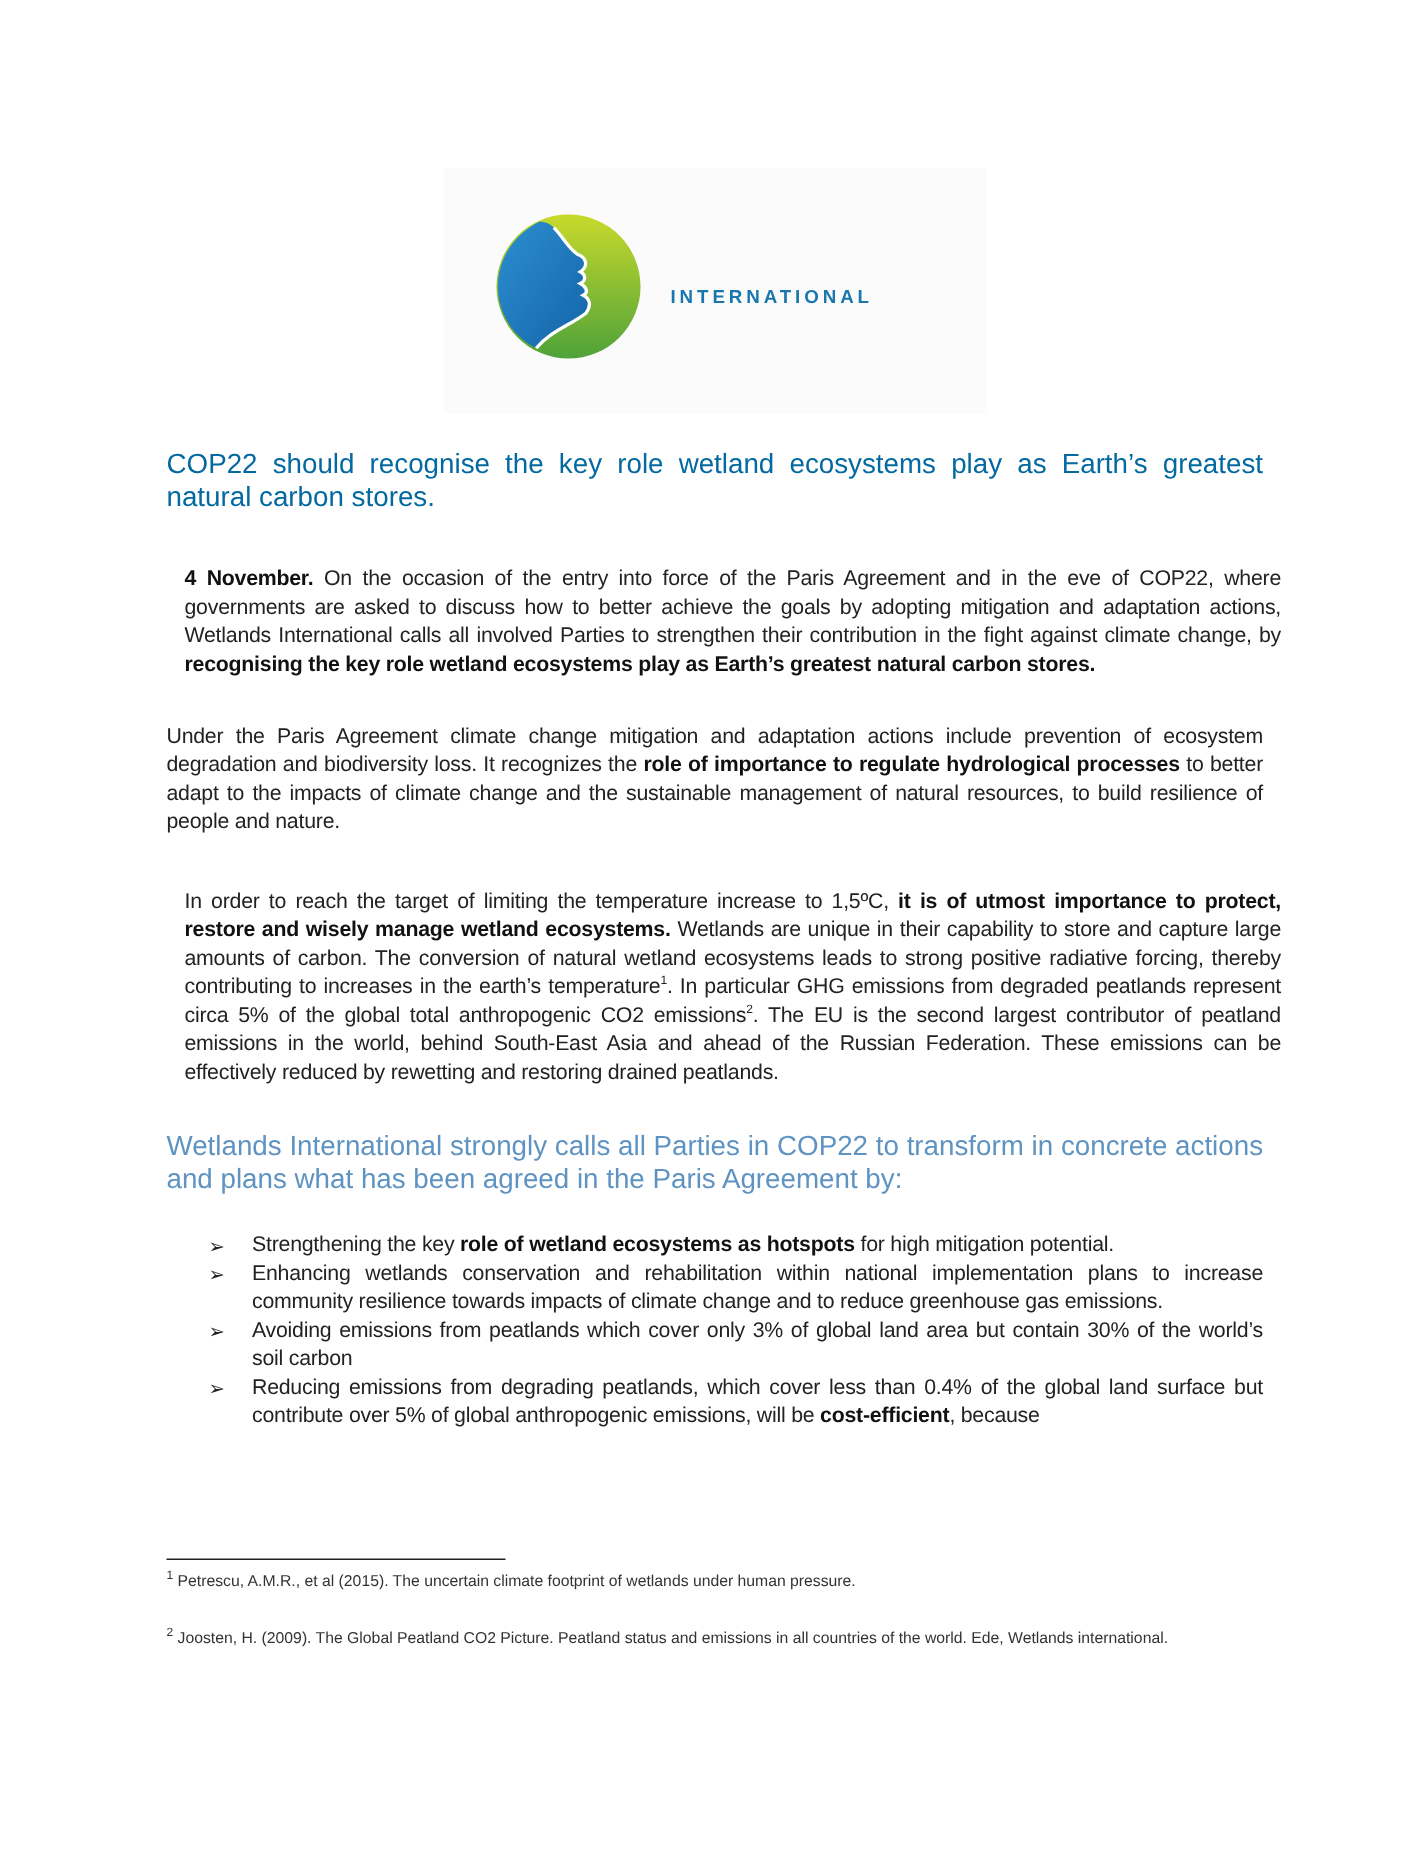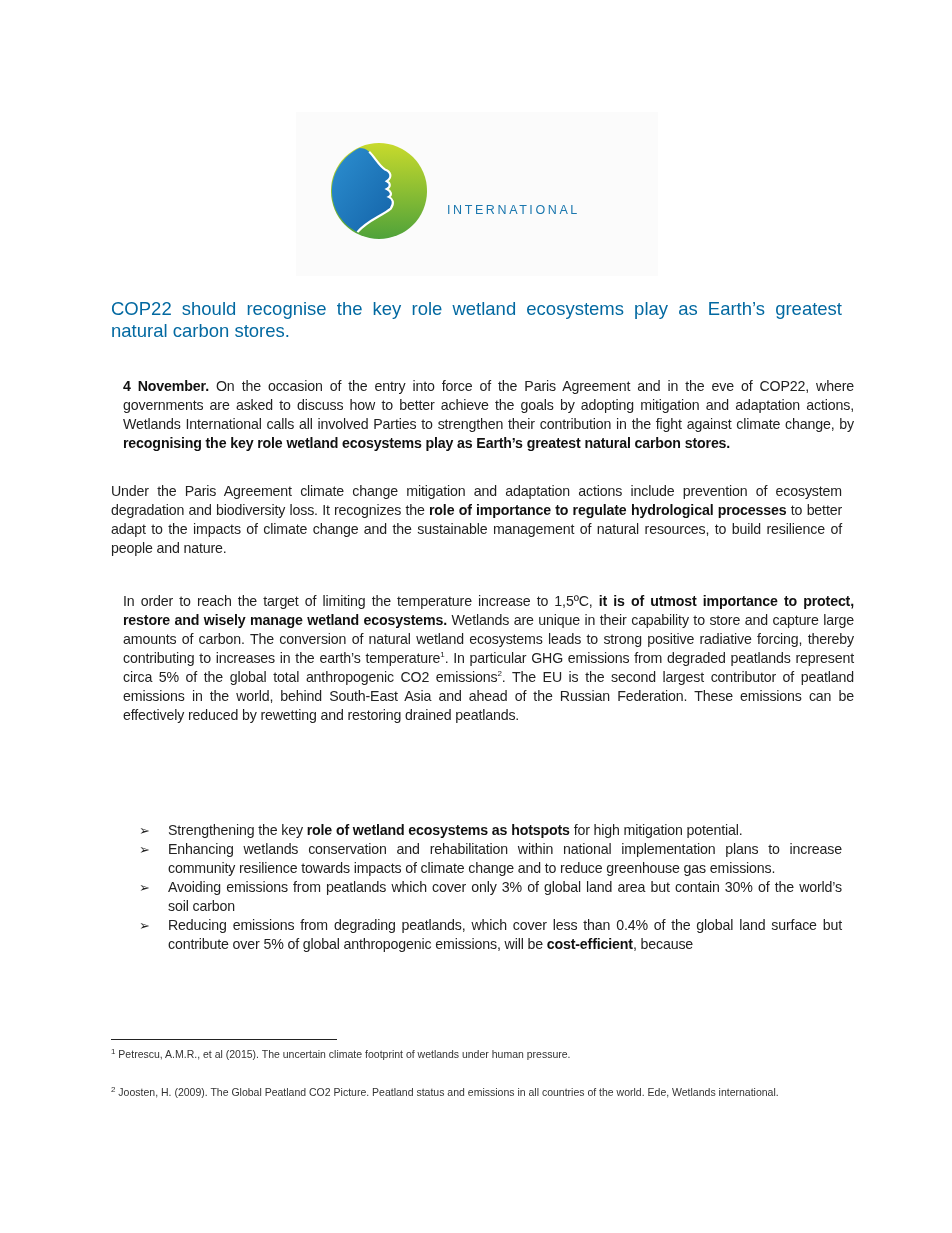--- a/index.html
+++ b/index.html
@@ -5,21 +5,21 @@
   html, body { margin: 0; padding: 0; background: #ffffff; }
   body { width: 952px; height: 1233px; position: relative; overflow: hidden;
          font-family: "Liberation Sans", "DejaVu Sans", sans-serif; color: #1e1e1e; }
   .page { position: absolute; left: 0; top: 0; width: 952px; height: 1233px; }
 
   .logo-box { position: absolute; left: 296px; top: 112px; width: 362px; height: 164px;
               background: #fbfbfb; }
   .logo-mark { position: absolute; left: 330px; top: 142px; width: 98px; height: 98px; }
   .logo-word { position: absolute; left: 444px; top: 158px; font-size: 41px; font-weight: bold;
                color: #1a77ae; letter-spacing: -0.5px; line-height: 1; }
-  .logo-sub { position: absolute; left: 447px; top: 204px; font-size: 12.5px; font-weight: normal;
+  .logo-sub { position: absolute; left: 447px; top: 192px; font-size: 12.5px; font-weight: bold;
               color: #1a77ae; letter-spacing: 2.6px; line-height: 1; }
 
   .heading1 { position: absolute; left: 111px; top: 298px; width: 731px; font-size: 18.5px;
               line-height: 22px; color: #0369a1; text-align: justify; text-align-last: left; }
   .heading2 { position: absolute; left: 111px; top: 753px; width: 731px; font-size: 18.5px;
               line-height: 22px; color: #5f93c2; text-align: justify; text-align-last: left; }
 
   .para { position: absolute; left: 111px; width: 731px; font-size: 14.2px; line-height: 19px;
           text-align: justify; text-align-last: left; color: #222; letter-spacing: -0.15px; }
   .para b { font-weight: bold; color: #111; }
@@ -70,20 +70,21 @@
   </p>
 
   <p class="para p2" style="margin:0">
     <span>Under the Paris Agreement climate change mitigation and adaptation actions include prevention of ecosystem degradation and biodiversity loss. It recognizes the </span><b>role of importance to regulate hydrological processes</b><span> to better adapt to the impacts of climate change and the sustainable management of natural resources, to build resilience of people and nature.</span>
   </p>
 
   <p class="para p3" style="margin:12px">
     <span>In order to reach the target of limiting the temperature increase to 1,5ºC, </span><b>it is of utmost importance to protect, restore and wisely manage wetland ecosystems.</b><span> Wetlands are unique in their capability to store and capture large amounts of carbon. The conversion of natural wetland ecosystems leads to strong positive radiative forcing, thereby contributing to increases in the earth’s temperature</span><sup>1</sup><span>. In particular GHG emissions from degraded peatlands represent circa 5% of the global total anthropogenic CO2 emissions</span><sup>2</sup><span>. The EU is the second largest contributor of peatland emissions in the world, behind South-East Asia and ahead of the Russian Federation. These emissions can be effectively reduced by rewetting and restoring drained peatlands.</span>
   </p>
 
+  <div class="heading2">Wetlands International strongly calls all Parties in COP22 to transform in concrete actions and plans what has been agreed in the Paris Agreement by:</div>
 
   <ul class="bullets">
     <li>
       <span class="arrow">➢</span><span>Strengthening the key </span><b>role of wetland ecosystems as hotspots</b><span> for high mitigation potential.</span>
     </li>
     <li>
       <span class="arrow">➢</span><span>Enhancing wetlands conservation and rehabilitation within national implementation plans to increase community resilience towards impacts of climate change and to reduce greenhouse gas emissions.</span>
     </li>
     <li>
       <span class="arrow">➢</span><span>Avoiding emissions from peatlands which cover only 3% of global land area but contain 30% of the world’s soil carbon</span>

